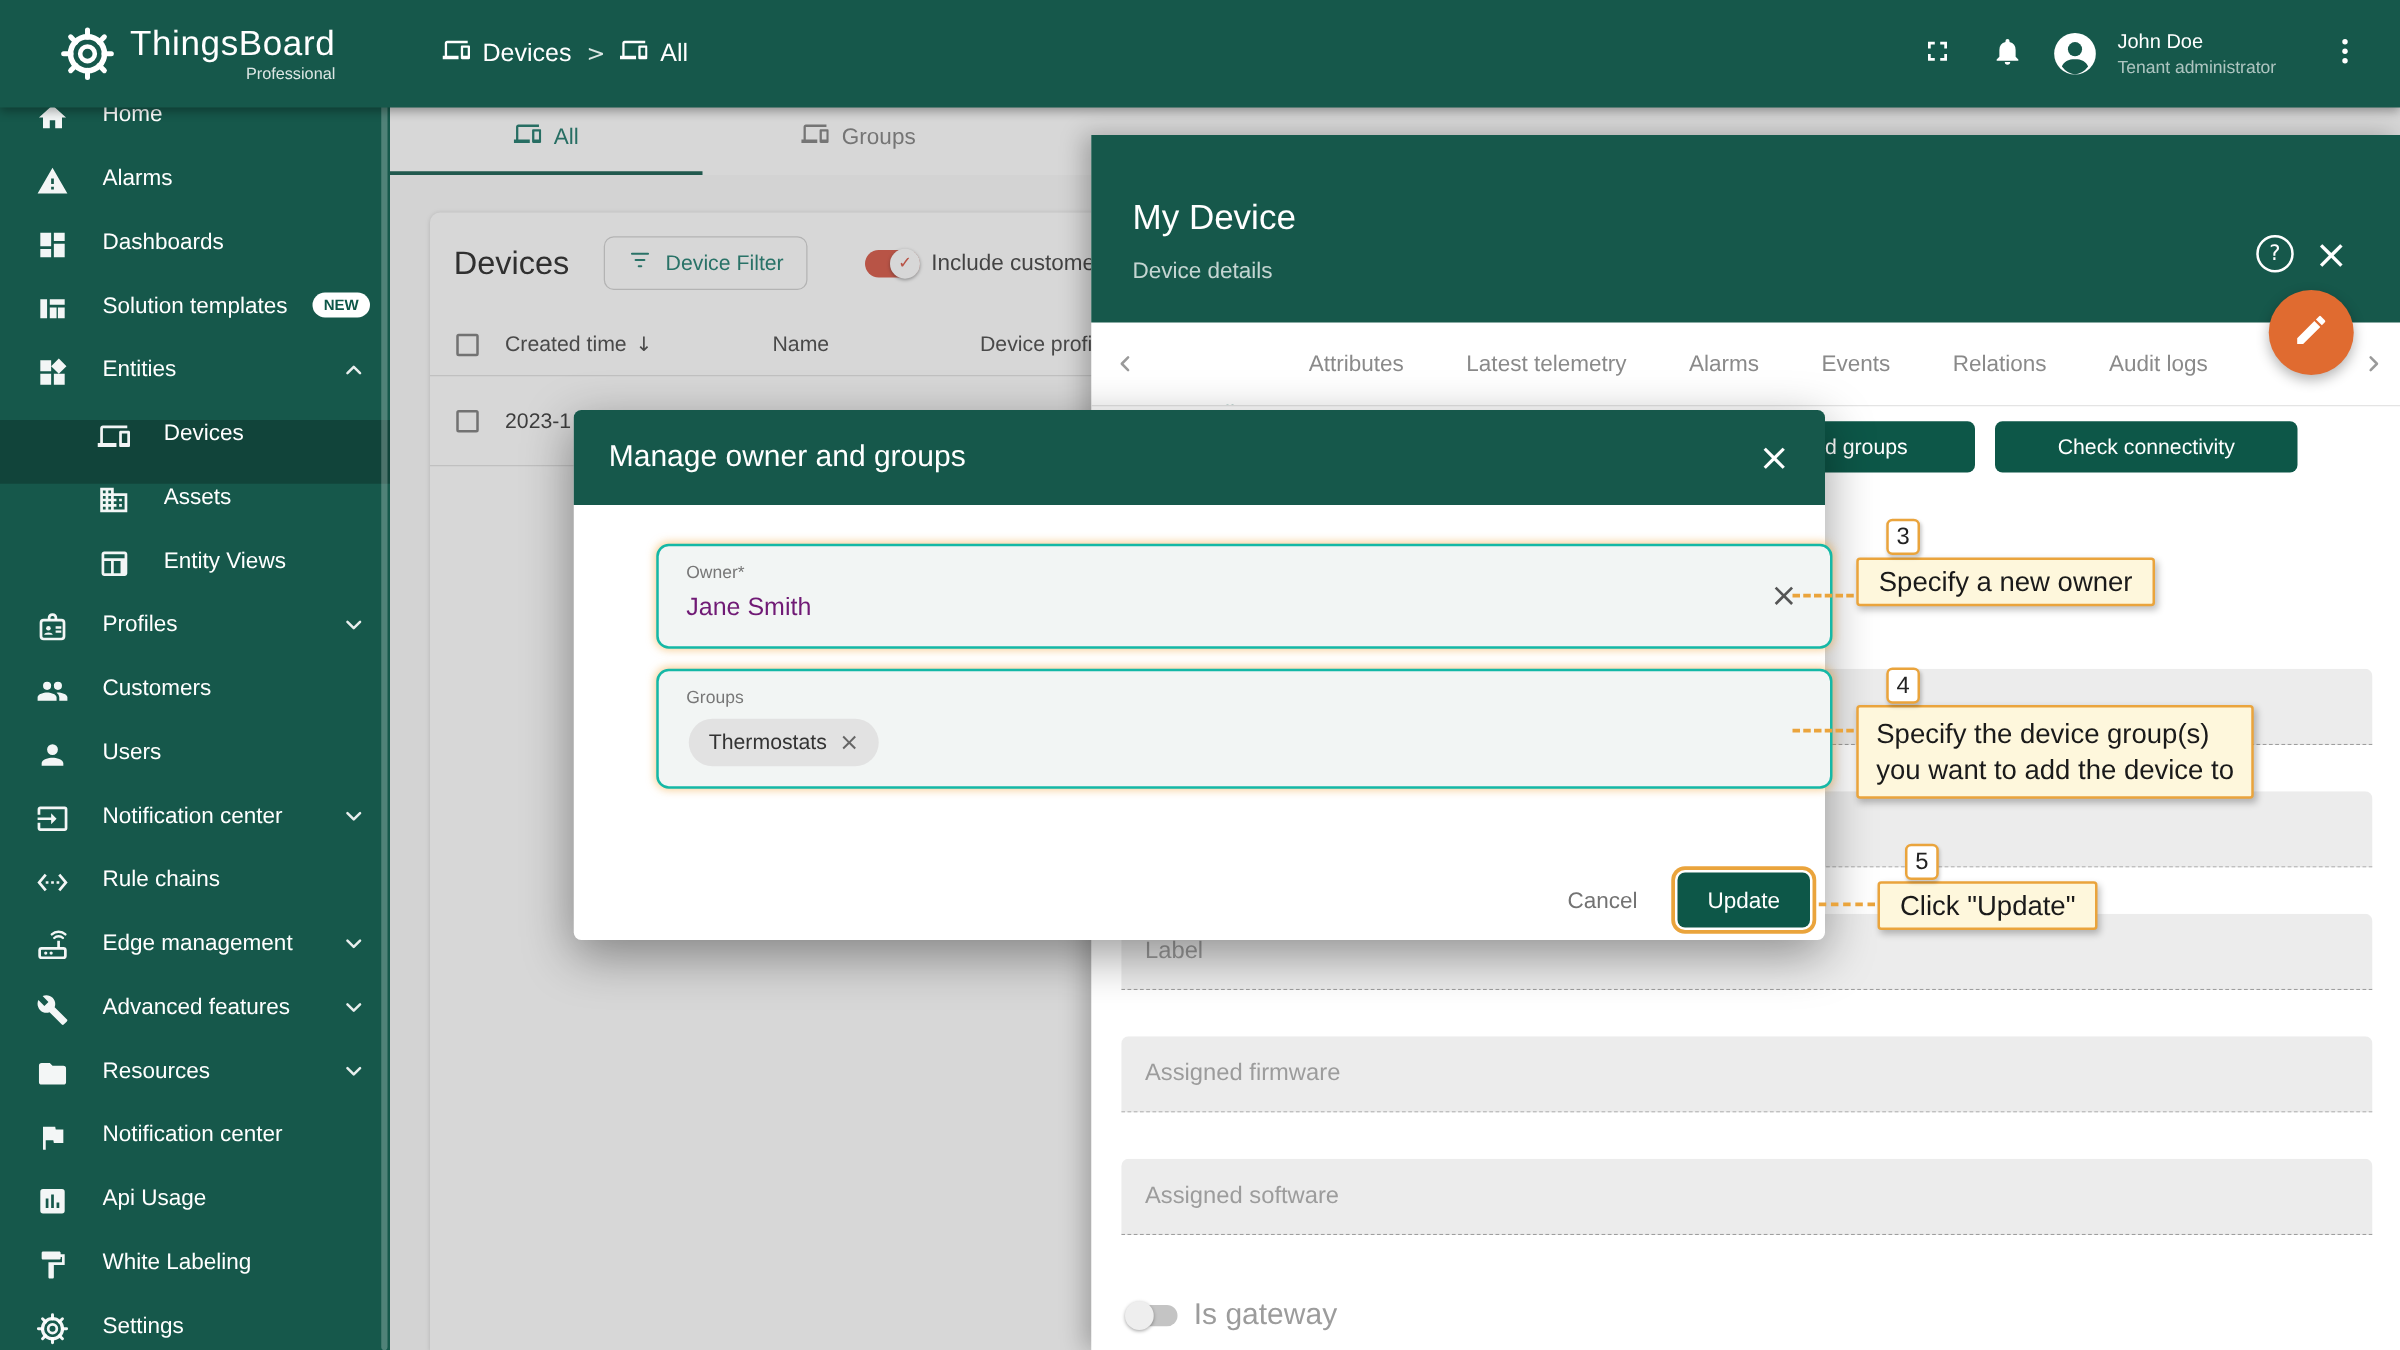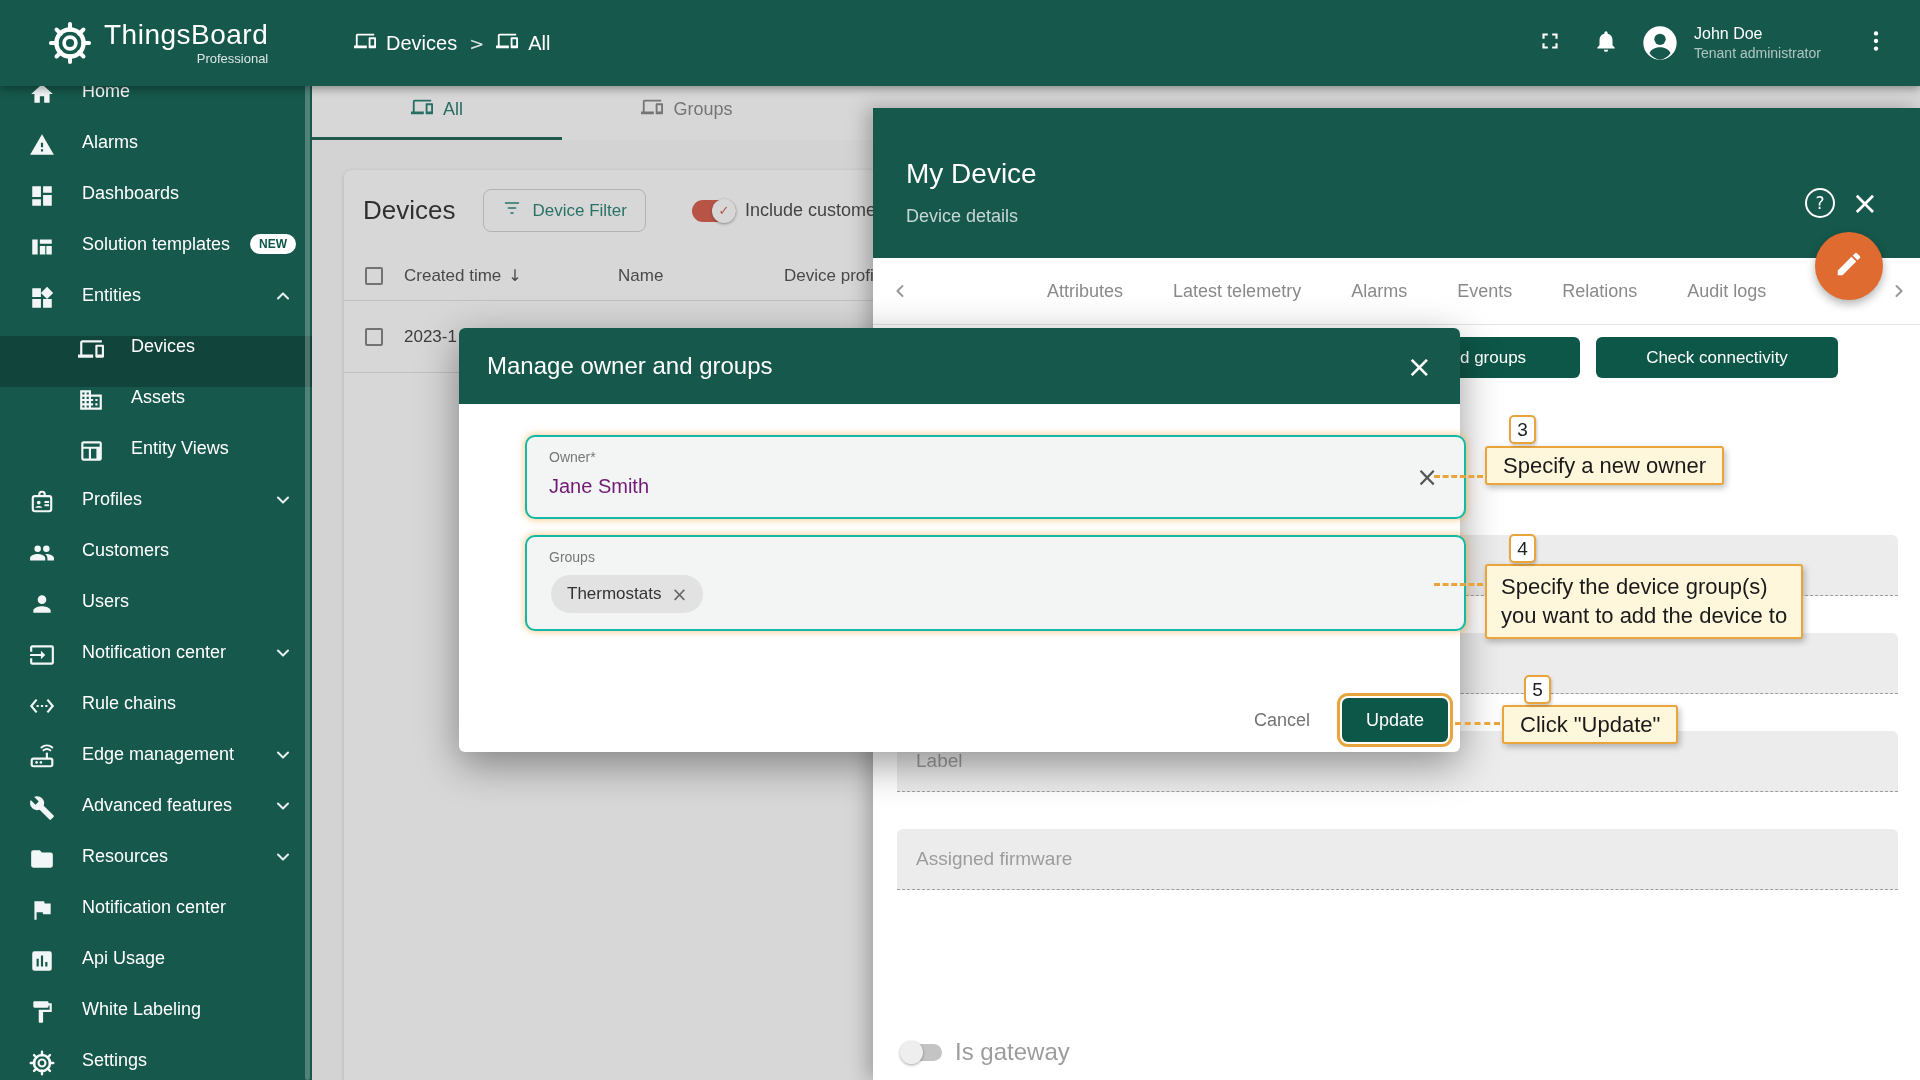--- a/index.html
+++ b/index.html
@@ -447,20 +447,23 @@
       <button class="btn-green" id="check-btn">Check connectivity</button>
     </div>
     <div class="pfield" style="top:427px"></div>
     <div class="pfield" style="top:525px"></div>
     <div class="pfield" style="top:623px">
       <span>Label</span>
     </div>
     <div class="pfield" style="top:721px">
       <span>Assigned firmware</span>
     </div>
+    <div class="pfield" style="top:819px">
+      <span>Assigned software</span>
+    </div>
     <div class="gateway">
       <span class="toggle-gray">
           <span class="knob"></span>
         </span>
       <span>Is gateway</span>
     </div>
   </aside>
 
   <div class="modal">
     <div class="modal-header">

